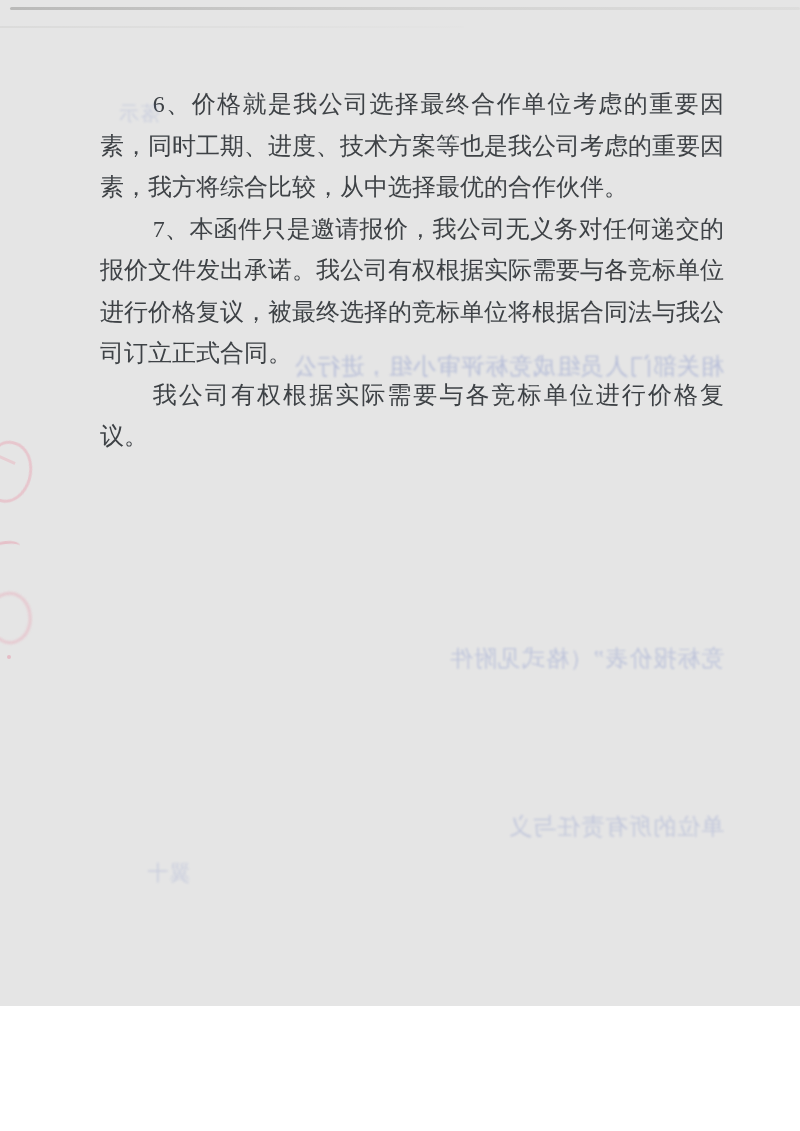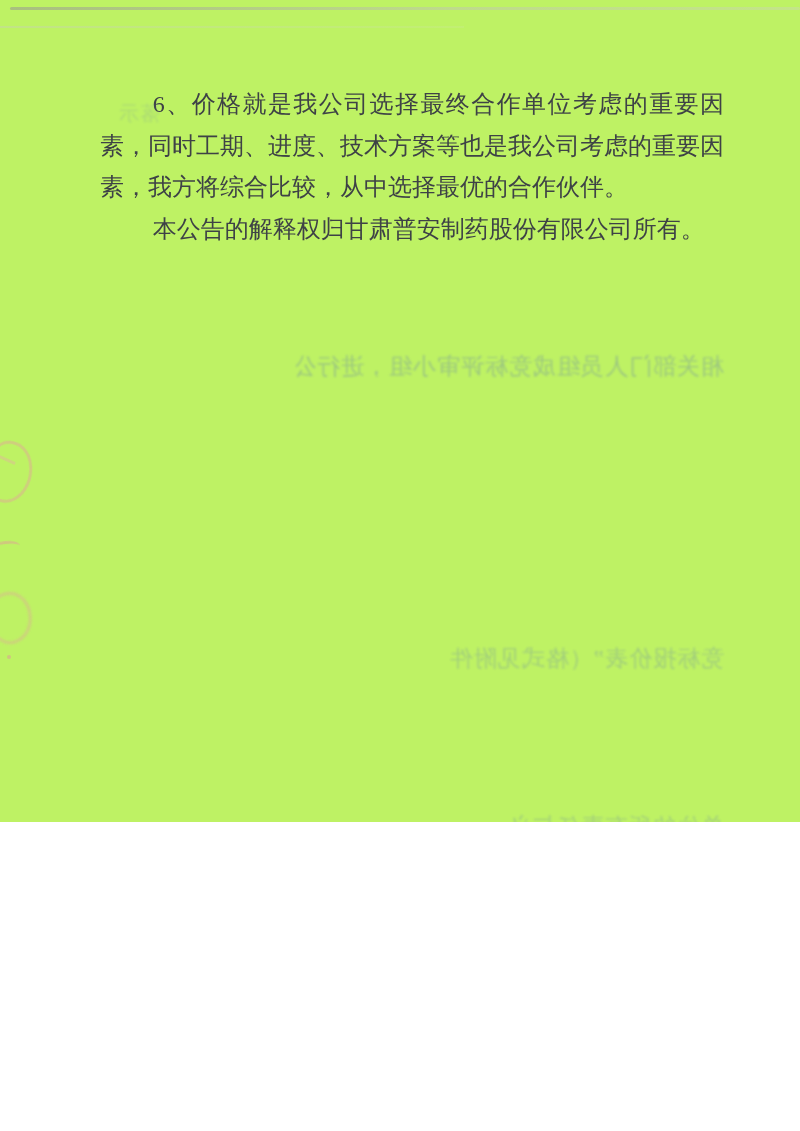--- a/index.html
+++ b/index.html
@@ -1,21 +1,21 @@
 <!DOCTYPE html>
 <html><head>
 <meta charset="utf-8">
 <style>
   html, body { margin: 0; padding: 0; background: #ffffff; }
   .page {
     position: relative;
     width: 800px;
-    height: 822px;
+    height: 1006px;
     margin: 0 auto;
-    background: #bef264;
+    background: #e5e5e5;
     overflow: hidden;
     font-family: "Liberation Serif", "DejaVu Serif", serif;
   }
   
   .scan-edge-top {
     position: absolute; top: 7px; left: 10px; right: 0; height: 3px;
     background: linear-gradient(to right, rgba(150,150,148,0.55), rgba(190,190,188,0.45) 55%, rgba(205,205,203,0.35));
     border-radius: 2px;
   }
   .scan-edge-top2 {
@@ -122,21 +122,22 @@
 </head>
 <body>
 
 <div class="page">
 
   <div class="scan-edge-top"></div>
   <div class="scan-edge-top2"></div>
 
   <div class="content">
       <p class="para item-0">6、价格就是我公司选择最终合作单位考虑的重要因素，同时工期、进度、技术方案等也是我公司考虑的重要因素，我方将综合比较，从中选择最优的合作伙伴。</p>
-      <p class="para item-5">本公告的解释权归甘肃普安制药股份有限公司所有。</p>
+      <p class="para item-1">7、本函件只是邀请报价，我公司无义务对任何递交的报价文件发出承诺。我公司有权根据实际需要与各竞标单位进行价格复议，被最终选择的竞标单位将根据合同法与我公司订立正式合同。</p>
+      <p class="para item-5">我公司有权根据实际需要与各竞标单位进行价格复议。</p>
     </div>
 
   <div>
       <p class="bleed-item item-0">落示</p>
       <p class="bleed-item item-1">相关部门人员组成竞标评审小组，进行公</p>
       <p class="bleed-item item-2">竞标报价表”（格式见附件</p>
       <p class="bleed-item item-3">单位的所有责任与义</p>
       <p class="bleed-item item-4">翼十</p>
     </div>
 

